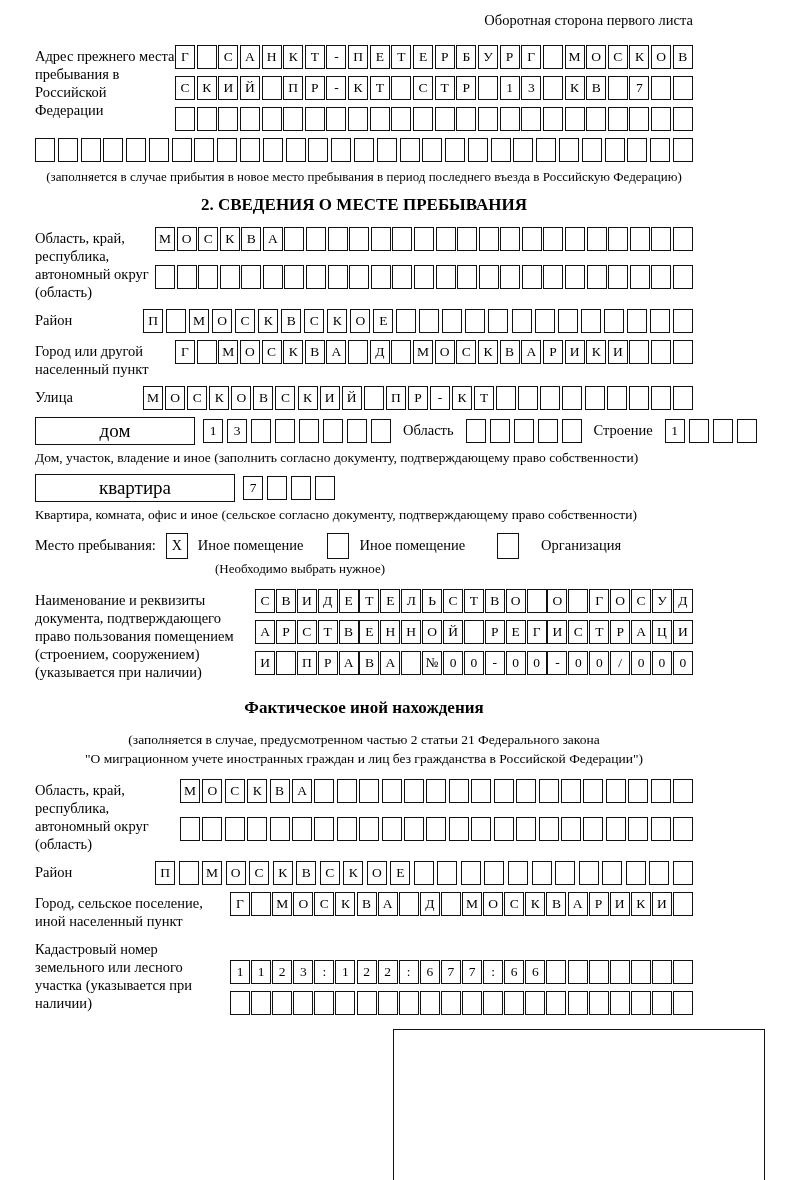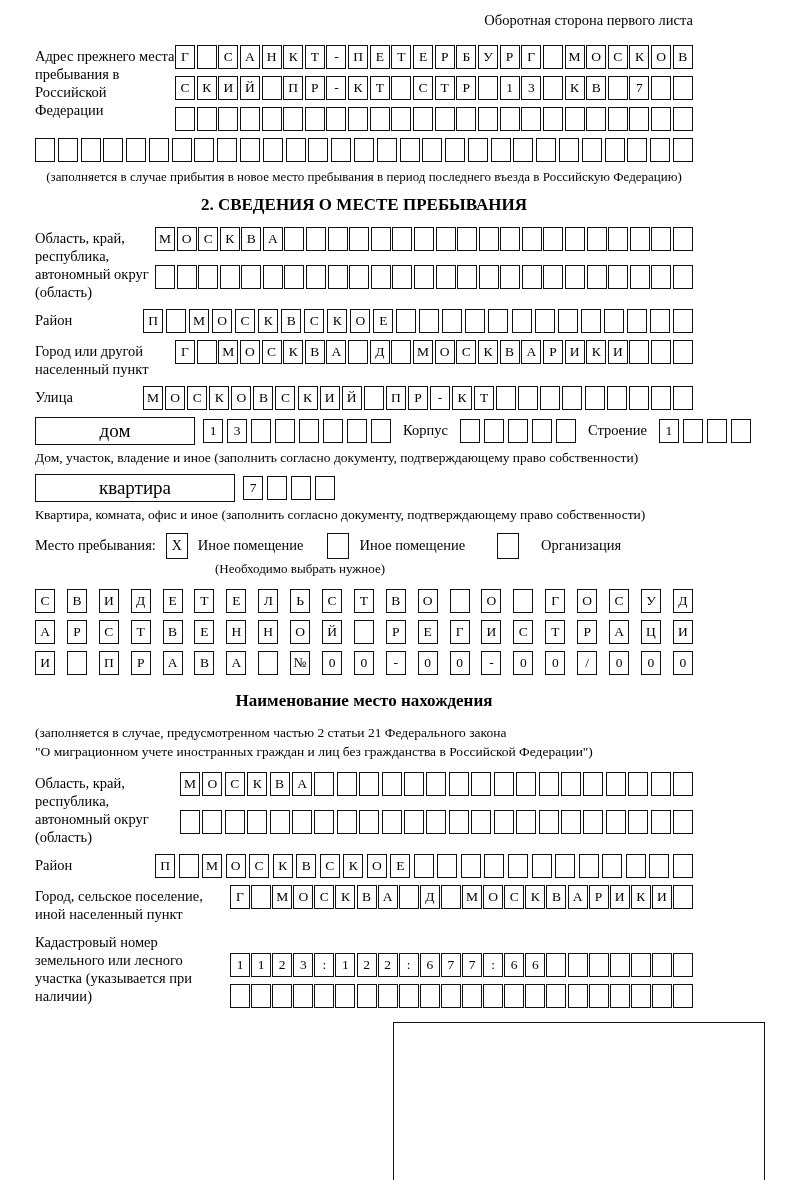--- a/index.html
+++ b/index.html
@@ -16,21 +16,21 @@
   .cell{flex:none;box-sizing:border-box;width:20px;height:24px;border:1.6px solid #111;display:flex;align-items:center;justify-content:center;font-size:13.5px;background:#fff;}
   .note{font-size:13px;text-align:center;margin:2px 0 10px 0;}
   .note-left{font-size:13.5px;text-align:left;margin:0 0 8px 0;}
   .sec-title{font-size:17px;font-weight:bold;text-align:center;margin:10px 0 12px 0;}
   .boxlabel{box-sizing:border-box;border:1.6px solid #111;height:28px;display:flex;align-items:center;justify-content:center;font-size:19px;flex:none;}
   .house-row,.apt-row{display:flex;align-items:center;margin-bottom:5px;gap:8px;}
   .inline-lab{font-size:14.5px;margin:0 4px;}
   .chk-row{display:flex;align-items:center;margin:10px 0 2px 0;font-size:14.5px;gap:10px;}
   .chkbox{box-sizing:border-box;width:22px;height:26px;border:1.6px solid #111;display:flex;align-items:center;justify-content:center;font-size:14px;flex:none;}
   .chk-note{font-size:13px;margin:2px 0 12px 180px;}
-  .center-notes{font-size:13.5px;text-align:left;line-height:1.45;margin-bottom:10px;margin-top:9px;}
+  .center-notes{font-size:13.5px;text-align:center;line-height:1.45;margin-bottom:10px;margin-top:9px;}
   .stamp-wrap{width:372px;margin-left:358px;margin-top:14px;}
   .stamp-box{box-sizing:border-box;width:372px;height:180px;border:1.7px solid #111;}
   .mt4{margin-top:4px;}
 </style>
 </head>
 <body>
 
 <div class="page">
 
   <div class="hdr-note">Оборотная сторона первого листа</div>
@@ -311,21 +311,21 @@
     <div class="cells-inline">
         <span class="cell">1</span>
         <span class="cell">3</span>
         <span class="cell"></span>
         <span class="cell"></span>
         <span class="cell"></span>
         <span class="cell"></span>
         <span class="cell"></span>
         <span class="cell"></span>
       </div>
-    <span class="inline-lab">Корпус</span>
+    <span class="inline-lab">Область</span>
     <div class="cells-inline">
         <span class="cell"></span>
         <span class="cell"></span>
         <span class="cell"></span>
         <span class="cell"></span>
         <span class="cell"></span>
       </div>
     <span class="inline-lab">Строение</span>
     <div class="cells-inline">
         <span class="cell">1</span>
@@ -338,34 +338,35 @@
 
   <div class="apt-row">
     <div class="boxlabel" style="width:200px;">квартира</div>
     <div class="cells-inline">
         <span class="cell">7</span>
         <span class="cell"></span>
         <span class="cell"></span>
         <span class="cell"></span>
       </div>
   </div>
-  <div class="note-left">Квартира, комната, офис и иное (заполнить согласно документу, подтверждающему право собственности)</div>
+  <div class="note-left">Квартира, комната, офис и иное (сельское согласно документу, подтверждающему право собственности)</div>
 
   <div class="chk-row">
     <span>Место пребывания:</span>
     <span class="chkbox">X</span>
     <span>Иное помещение</span>
     <span class="chkbox" style="margin-left:14px;"></span>
     <span>Иное помещение</span>
     <span class="chkbox" style="margin-left:22px;"></span>
     <span style="margin-left:12px;">Организация</span>
   </div>
   <div class="chk-note">(Необходимо выбрать нужное)</div>
 
   <div class="frow">
+    <div class="lab w220">Наименование и реквизиты документа, подтверждающего право пользования помещением (строением, сооружением) (указывается при наличии)</div>
     <div class="rcol">
       <div class="cells">
           <span class="cell">С</span>
           <span class="cell">В</span>
           <span class="cell">И</span>
           <span class="cell">Д</span>
           <span class="cell">Е</span>
           <span class="cell">Т</span>
           <span class="cell">Е</span>
           <span class="cell">Л</span>
@@ -425,21 +426,21 @@
           <span class="cell">0</span>
           <span class="cell">0</span>
           <span class="cell">/</span>
           <span class="cell">0</span>
           <span class="cell">0</span>
           <span class="cell">0</span>
         </div>
     </div>
   </div>
 
-  <div class="sec-title" style="margin-top:16px;">Наименование место нахождения</div>
+  <div class="sec-title" style="margin-top:16px;">Фактическое иной нахождения</div>
   <div class="center-notes">
     <div>(заполняется в случае, предусмотренном частью 2 статьи 21 Федерального закона</div>
     <div>"О миграционном учете иностранных граждан и лиц без гражданства в Российской Федерации")</div>
   </div>
 
   <div class="frow">
     <div class="lab w145">Область, край, республика, автономный округ (область)</div>
     <div class="rcol gap14">
       <div class="cells">
           <span class="cell">М</span>

